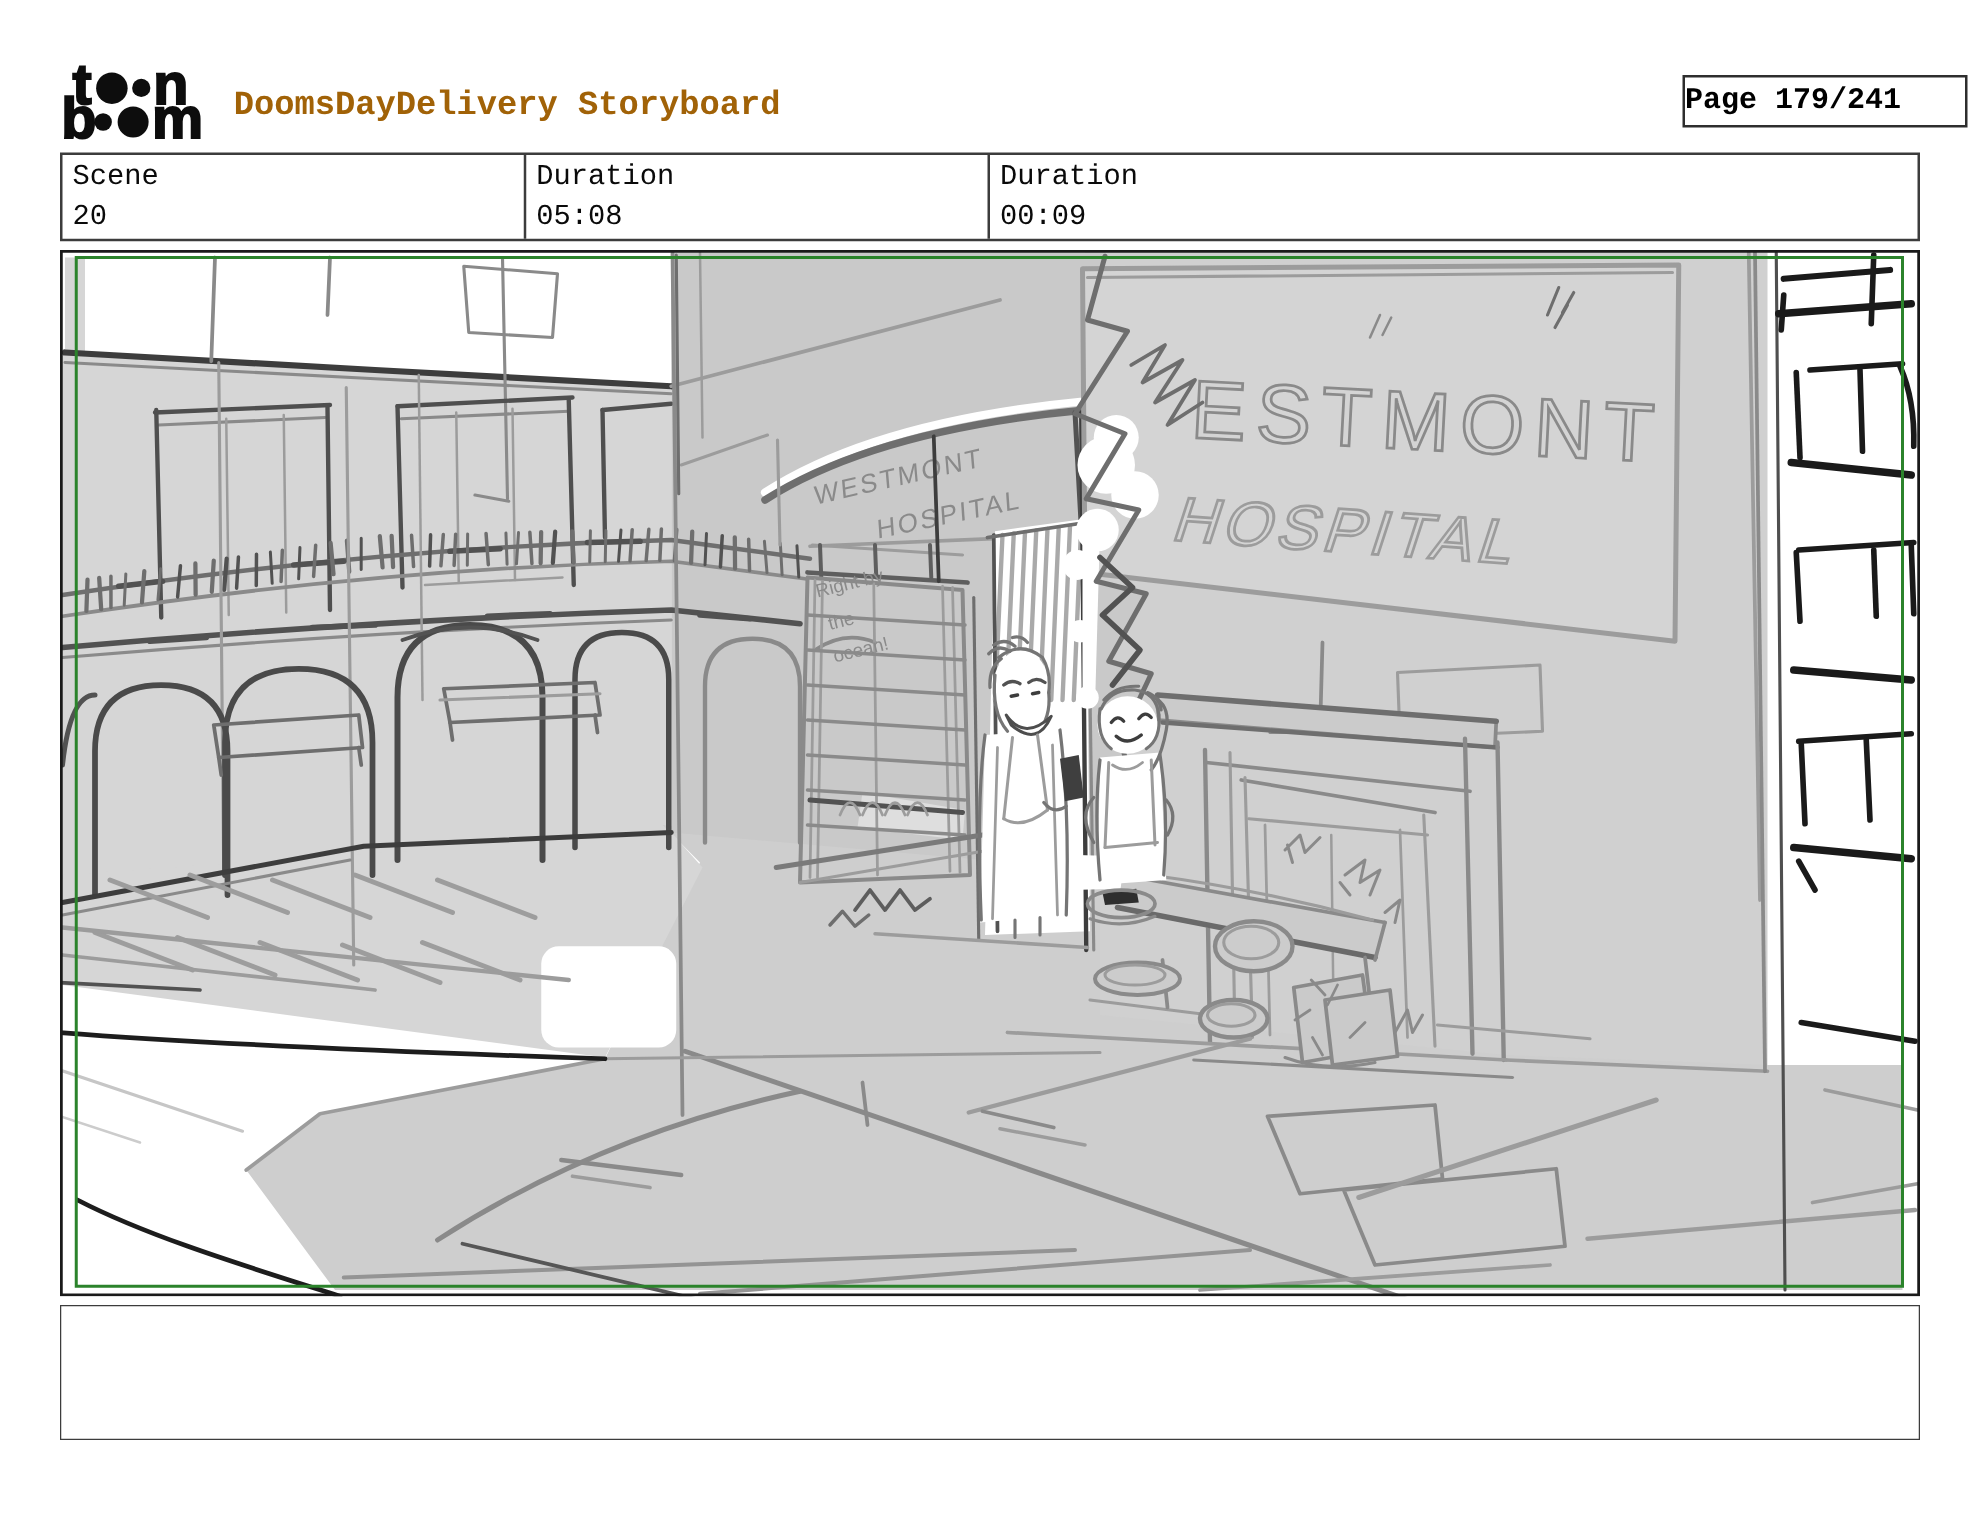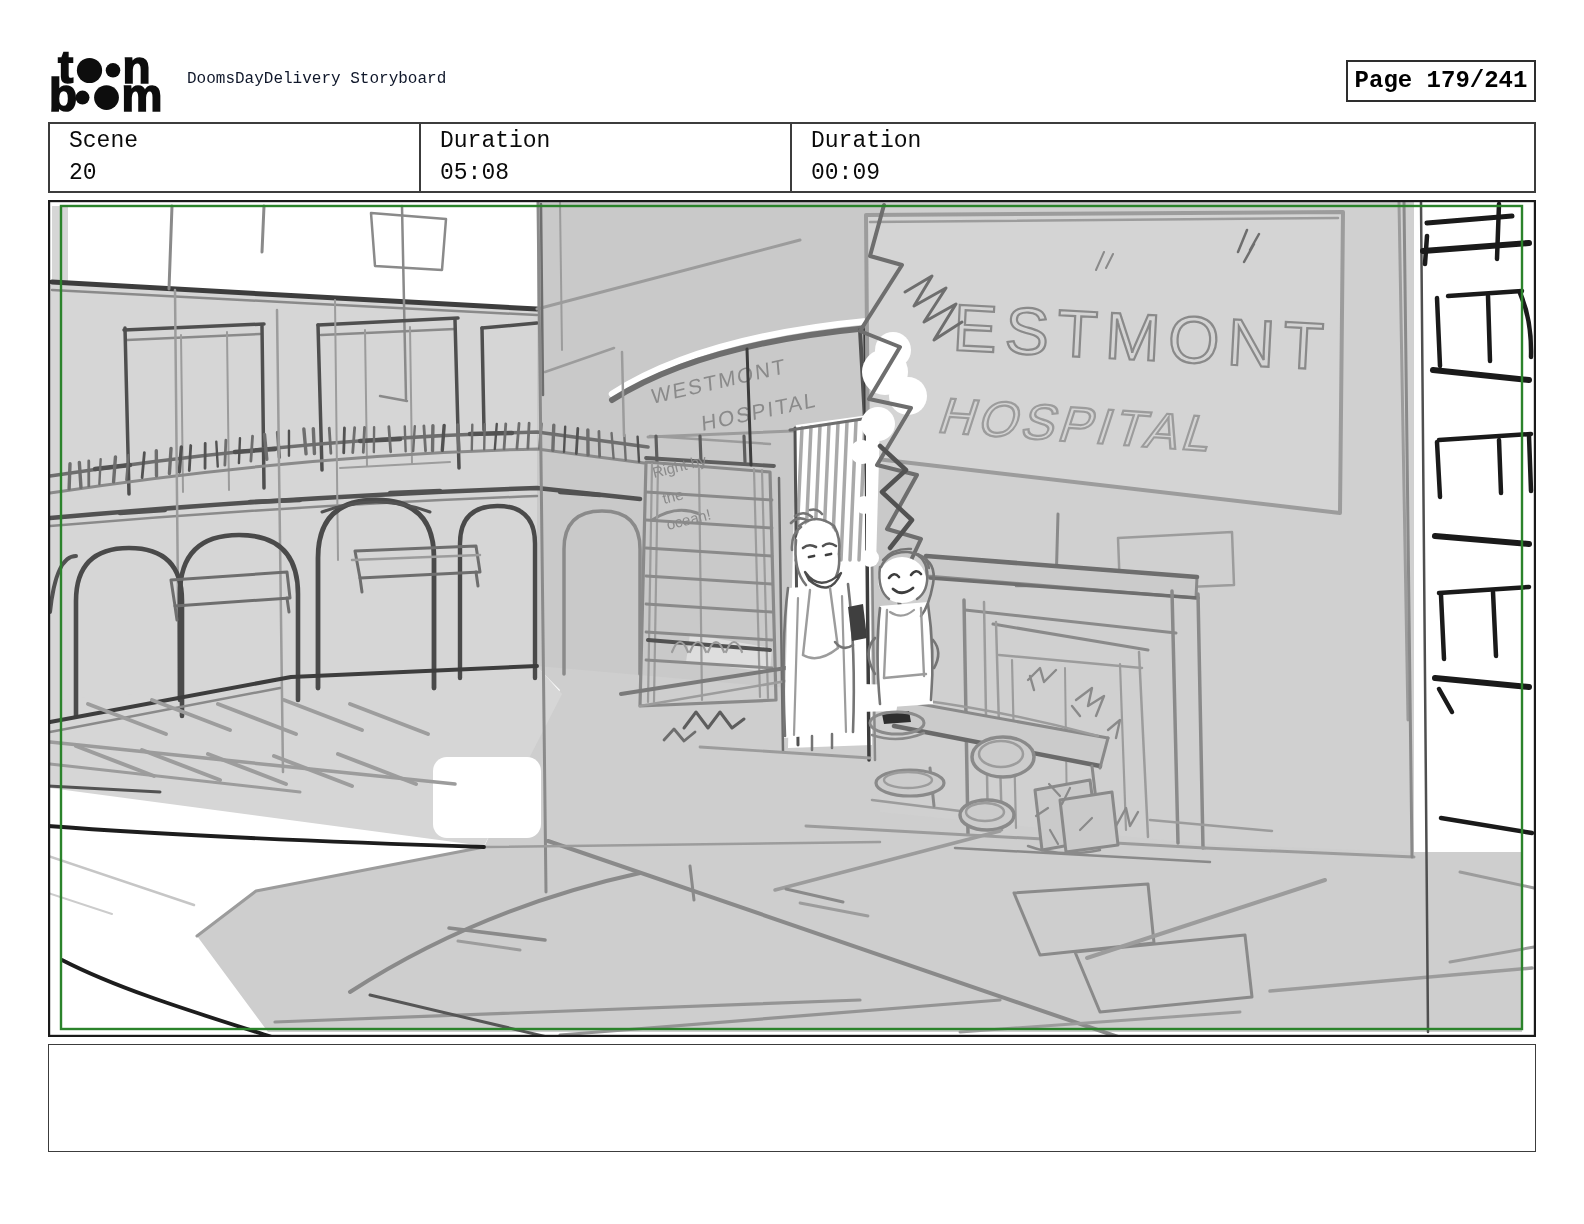--- a/index.html
+++ b/index.html
@@ -1,19 +1,19 @@
 <!DOCTYPE html>
 <html><head><meta charset="utf-8"><style>
 *{margin:0;padding:0;box-sizing:border-box}
 body{width:1584px;height:1224px;background:#fff;position:relative;font-family:"Liberation Mono",monospace;overflow:hidden}
 .abs{position:absolute}
-#title{left:187px;top:70px;font-weight:normal;font-size:16px;color:#0f172a;white-space:pre}
-#pagebox{left:1346px;top:60px;width:190px;height:42px;border:2px solid #2e2e2e;font-weight:bold;font-size:24px;color:#000;text-align:center;line-height:38px}
+#title{left:187px;top:70px;font-weight:bold;font-size:27px;color:#a16207;white-space:pre}
+#pagebox{left:1346px;top:60px;width:228px;height:42px;border:2px solid #2e2e2e;font-weight:bold;font-size:24px;color:#000;text-align:left;line-height:38px}
 #tbl{left:48px;top:122px;width:1488px;height:71px;border:2px solid #3c3c3c;display:flex}
-#tbl .c{width:25%;border-right:2px solid #3c3c3c;padding:1px 0 0 19px;font-size:23px;line-height:32px;color:#0a0a0a}
+#tbl .c{width:25%;border-right:2px solid #3c3c3c;padding:1px 0 0 8px;font-size:23px;line-height:32px;color:#0a0a0a}
 #tbl .c:last-child{border-right:none}
 #caption{left:48px;top:1044px;width:1488px;height:108px;border:1.5px solid #3c3c3c}
 </style></head><body>
 <svg class="abs" style="left:50px;top:48px" width="125" height="70" viewBox="55 48 125 70">
   <g fill="#0d0d0d" font-family="Liberation Sans" font-weight="bold" font-size="46">
     <text x="63" y="83" stroke="#0d0d0d" stroke-width="1.6">t</text>
     <circle cx="94.5" cy="70.5" r="12.6"></circle>
     <circle cx="118" cy="70.3" r="7.3"></circle>
     <text x="127.5" y="83" stroke="#0d0d0d" stroke-width="1.6">n</text>
     <text x="54" y="110.5" stroke="#0d0d0d" stroke-width="1.6">b</text>

